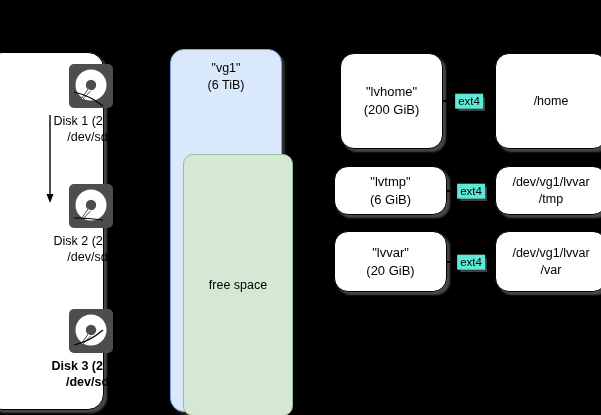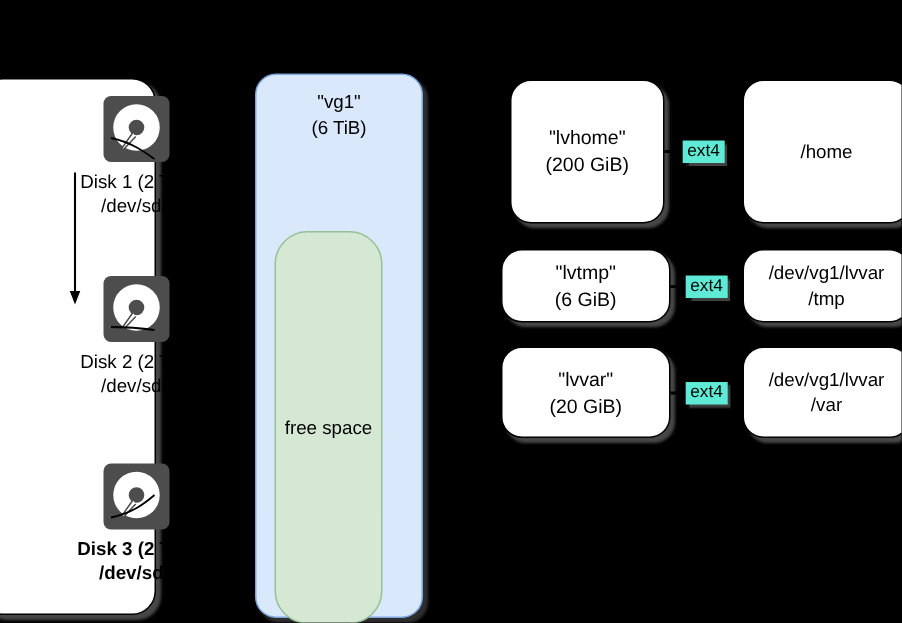--- a/index.html
+++ b/index.html
@@ -84,26 +84,26 @@
   }
   #vg-label {
     font-size: 12.5px;
     line-height: 1.35;
     text-align: center;
   }
   #free-space-box {
     position: absolute;
     left: 12px;
     top: 104px;
-    width: 72px;
+    width: 110px;
     height: 262px;
     box-sizing: border-box;
     background: #d5e8d4;
     border: 1px solid #97c095;
-    border-radius: 22px;
+    border-radius: 10px;
     display: flex;
     align-items: center;
     justify-content: center;
     font-size: 12.5px;
   }
 
   
   #lv-home { left: 340px; top: 53px;  width: 103px; height: 96px; }
   #lv-tmp  { left: 334px; top: 166px; width: 113px; height: 49px; }
   #lv-var  { left: 334px; top: 231px; width: 113px; height: 61px; }

